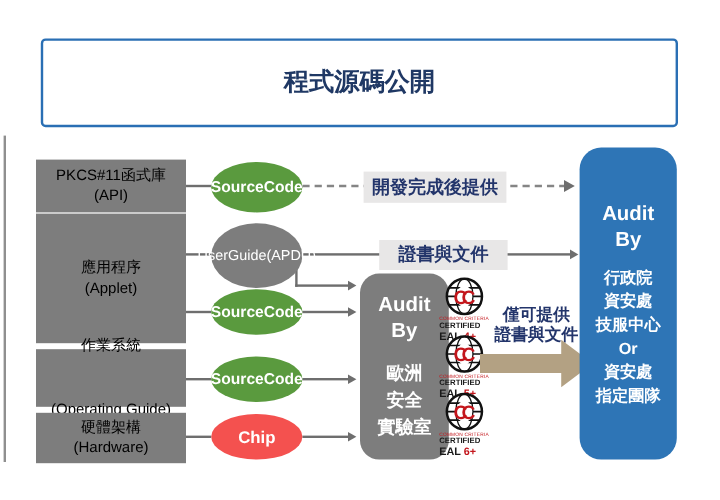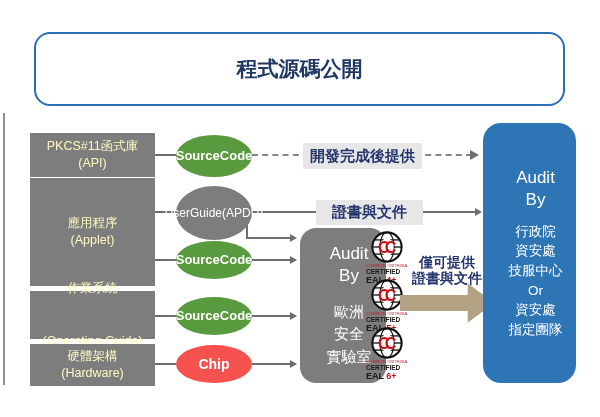--- a/index.html
+++ b/index.html
@@ -3,29 +3,29 @@
 <meta charset="utf-8">
 <style>
   html,body{margin:0;padding:0;background:#ffffff;}
   .stage{
     position:relative;width:600px;height:417px;background:#ffffff;overflow:hidden;
     font-family:"Liberation Sans", sans-serif;
   }
   
   .title-box{
     position:absolute;left:34px;top:32px;width:527px;height:70px;
-    border:2px solid var(--border_blue);border-radius:16px;background:#ffffff;
+    border:2px solid var(--border_blue);border-radius:4px;background:#ffffff;
     display:flex;flex-direction:column;align-items:center;justify-content:center;
     color:var(--title_text);font-size:21px;font-weight:bold;line-height:1.5;
   }
   
   .vline{position:absolute;left:3px;top:113px;width:2px;height:272px;background:#8f8f8f;}
   
   .gbox{
-    position:absolute;left:30px;width:125px;background:var(--box_gray);color:#fef9c3;
+    position:absolute;left:30px;width:125px;background:var(--box_gray);color:#000000;
     display:flex;flex-direction:column;align-items:center;justify-content:center;
     font-size:12.5px;line-height:1.4;text-align:center;
   }
   .b1{top:133px;height:44px;}
   .b2{top:178px;height:108px;}
   .b3{top:291px;height:48px;gap:36px;}
   .b4{top:344px;height:42px;}
   
   .line{position:absolute;background:var(--line_gray);}
   .h{height:2px;}
@@ -51,22 +51,22 @@
     font-size:15px;font-weight:bold;display:flex;align-items:center;justify-content:center;
   }
   .fl1{left:303px;top:143px;width:119px;height:26px;}
   .fl2{left:316px;top:200px;width:107px;height:25px;}
   .cert-label{
     position:absolute;left:400px;top:254px;width:94px;color:var(--label_text);
     font-size:14px;font-weight:bold;text-align:center;line-height:1.15;
   }
   
   .audit{
-    position:absolute;color:#fff;font-weight:normal;text-align:center;
-    display:flex;flex-direction:column;align-items:center;justify-content:center;padding-left:12px;
+    position:absolute;color:#fff;font-weight:bold;text-align:center;
+    display:flex;flex-direction:column;align-items:center;justify-content:center;
   }
   .audit-eu{left:300px;top:228px;width:74px;height:155px;background:var(--box_gray);border-radius:16px;}
   .audit-gov{left:483px;top:123px;width:81px;height:260px;background:var(--blue);border-radius:18px;}
   .audit .head{font-size:17px;line-height:1.3;}
   .audit-eu .org{margin-top:14px;font-size:15px;line-height:1.5;}
   .audit-gov .org{margin-top:11px;font-size:13.5px;line-height:1.45;}
   
   .cc{position:absolute;left:366px;width:44px;text-align:left;}
   .cc1{top:230px;}.cc2{top:278px;}.cc3{top:326px;}
   .cc svg{display:block;margin:0 0 0 4px;}

